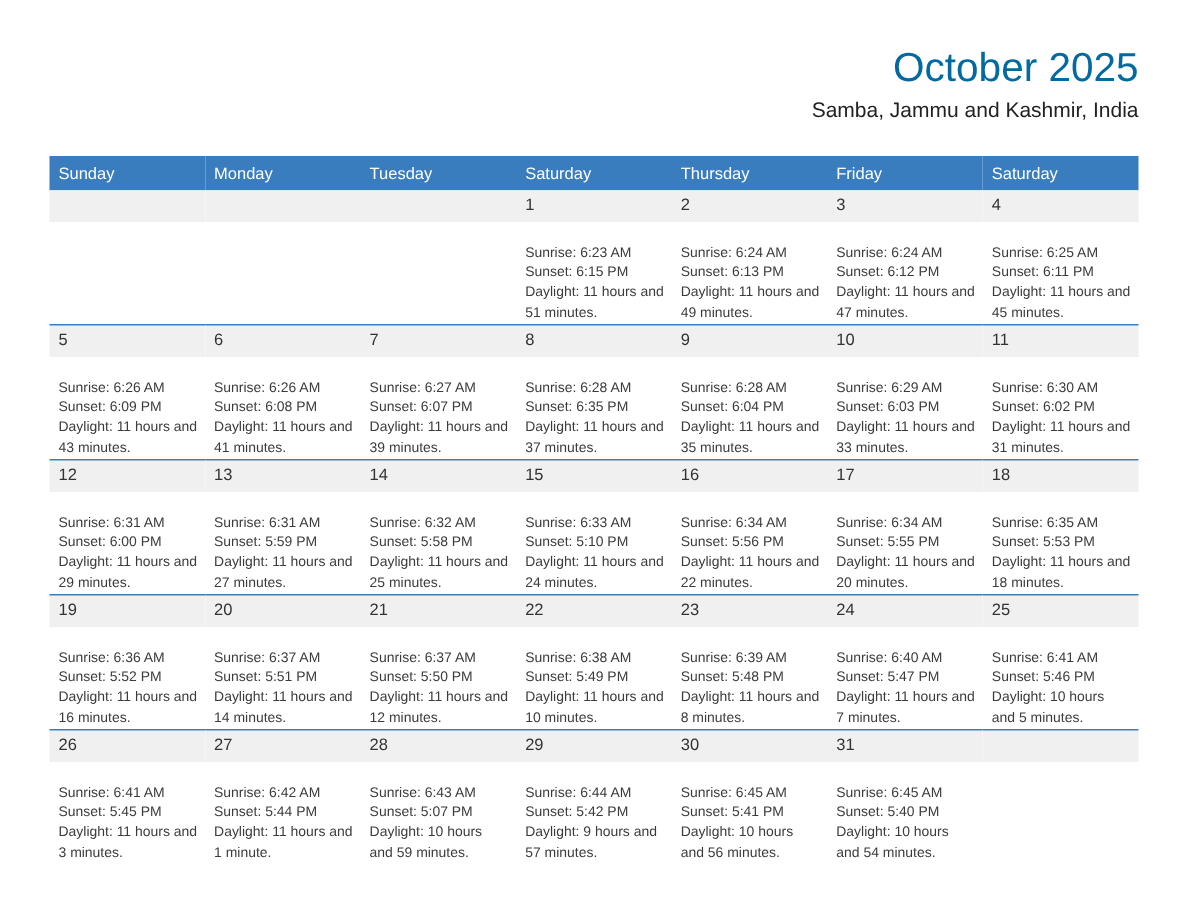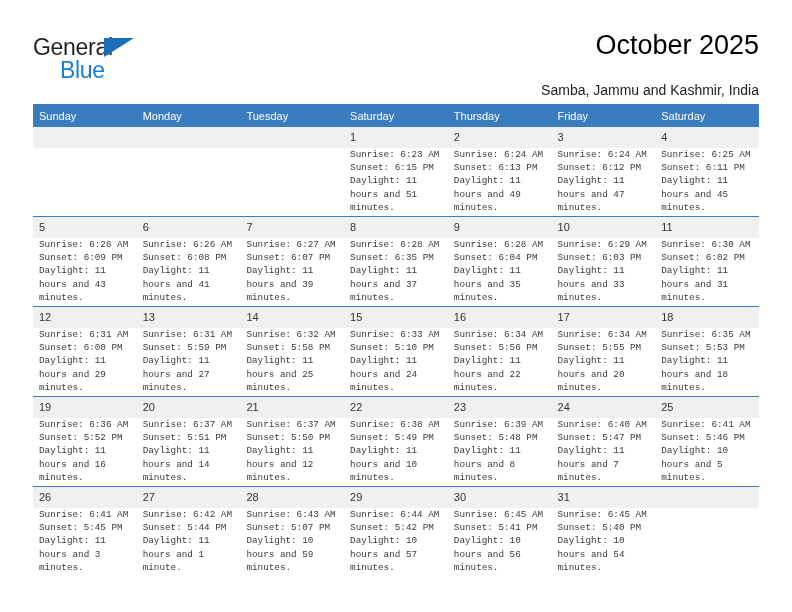--- a/index.html
+++ b/index.html
@@ -67,29 +67,29 @@
   }
 
   .titles {
     position: absolute;
     right: 0;
     top: 0;
     text-align: right;
   }
   .cal-title {
     font-size: 27px;
-    color: #000000;
+    color: #0369a1;
     line-height: 34px;
     white-space: nowrap;
   }
   .cal-subtitle {
     font-size: 14px;
     color: #222222;
     line-height: 20px;
-    margin-top: 18px;
+    margin-top: 1px;
     white-space: nowrap;
   }
 
   
   .calendar {
     position: absolute;
     left: 33px;
     top: 104px;
     width: 726px;
     border-collapse: collapse;
@@ -122,47 +122,39 @@
     font-size: 11px;
     color: #333333;
     padding: 4px 0 4px 6px;
     height: 13px;
     line-height: 13px;
   }
   .daynum.empty {
     color: transparent;
   }
   .info {
-    padding: 0 5px 0 6px;
+    padding: 14px 5px 0 6px;
     font-size: 9.3px;
     line-height: 13.2px;
     color: #3b3b3b;
-    font-family: Liberation Mono, monospace;
   }
   .info div {
     white-space: nowrap;
   }
   .info .wrap {
     white-space: normal;
   }
 </style>
 </head>
 <body>
 
 <div class="page">
 
   <div class="header">
 
-    <div class="brand">
-      <div class="brand-top">
-        <span class="brand-general">General</span>
-        <span class="brand-triangle"></span>
-      </div>
-      <div class="brand-blue">Blue</div>
-    </div>
 
     <div class="titles">
       <div class="cal-title">October 2025</div>
       <div class="cal-subtitle">Samba, Jammu and Kashmir, India</div>
     </div>
 
   </div>
 
   <table class="calendar">
     <thead>
@@ -417,21 +409,21 @@
               <div>Sunrise: 6:43 AM</div>
               <div>Sunset: 5:07 PM</div>
               <div class="wrap">Daylight: 10 hours and 59 minutes.</div>
             </div>
           </td>
           <td>
             <div class="daynum">29</div>
             <div class="info">
               <div>Sunrise: 6:44 AM</div>
               <div>Sunset: 5:42 PM</div>
-              <div class="wrap">Daylight: 10 hours and 57 minutes.</div>
+              <div class="wrap">Daylight: 9 hours and 57 minutes.</div>
             </div>
           </td>
           <td>
             <div class="daynum">30</div>
             <div class="info">
               <div>Sunrise: 6:45 AM</div>
               <div>Sunset: 5:41 PM</div>
               <div class="wrap">Daylight: 10 hours and 56 minutes.</div>
             </div>
           </td>

